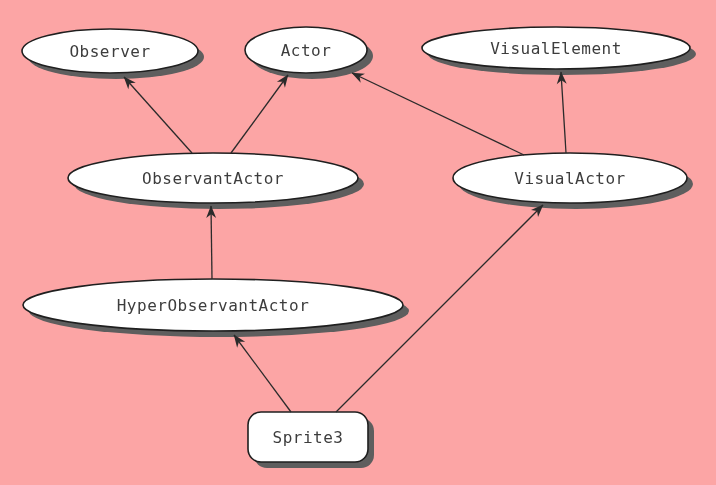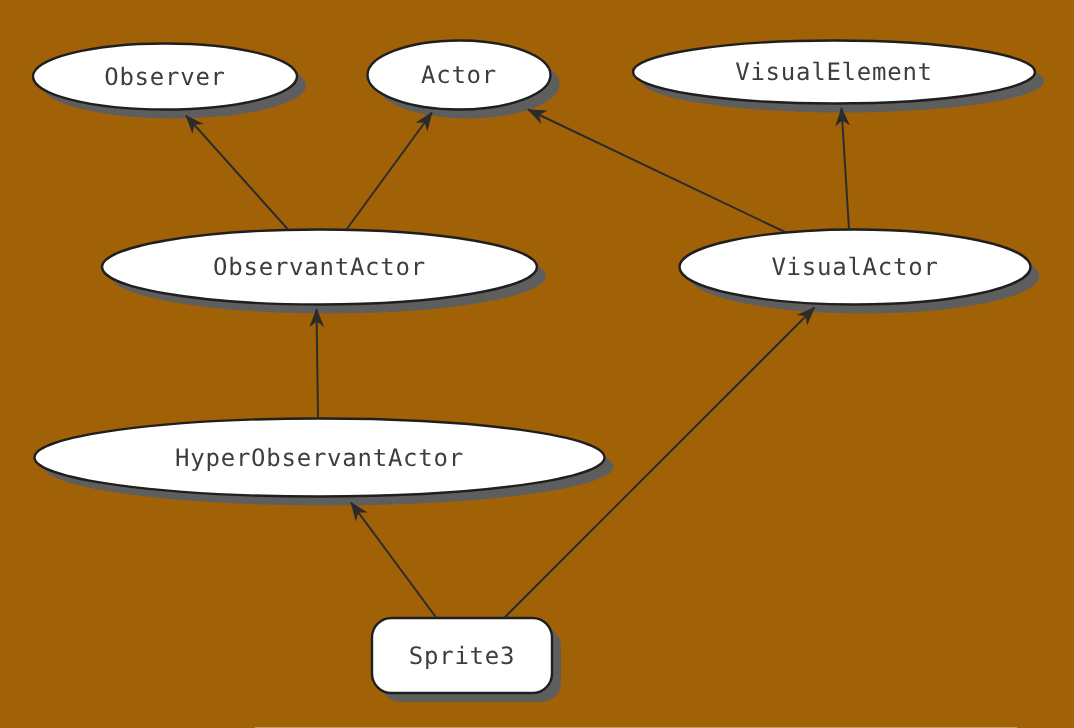--- a/index.html
+++ b/index.html
@@ -6,21 +6,21 @@
     margin: 0;
     padding: 0;
     background: #ffffff;
     width: 716px;
     height: 485px;
     overflow: hidden;
   }
   .diagram-wrap {
     width: 716px;
     height: 485px;
-    background: #a16207;
+    background: #fca5a5;
   }
   svg { display: block; }
   .node-label {
     font-family: "DejaVu Sans Mono", "Liberation Mono", monospace;
     font-size: 16px;
     letter-spacing: 0.5px;
   }
 </style>
 </head>
 <body>

